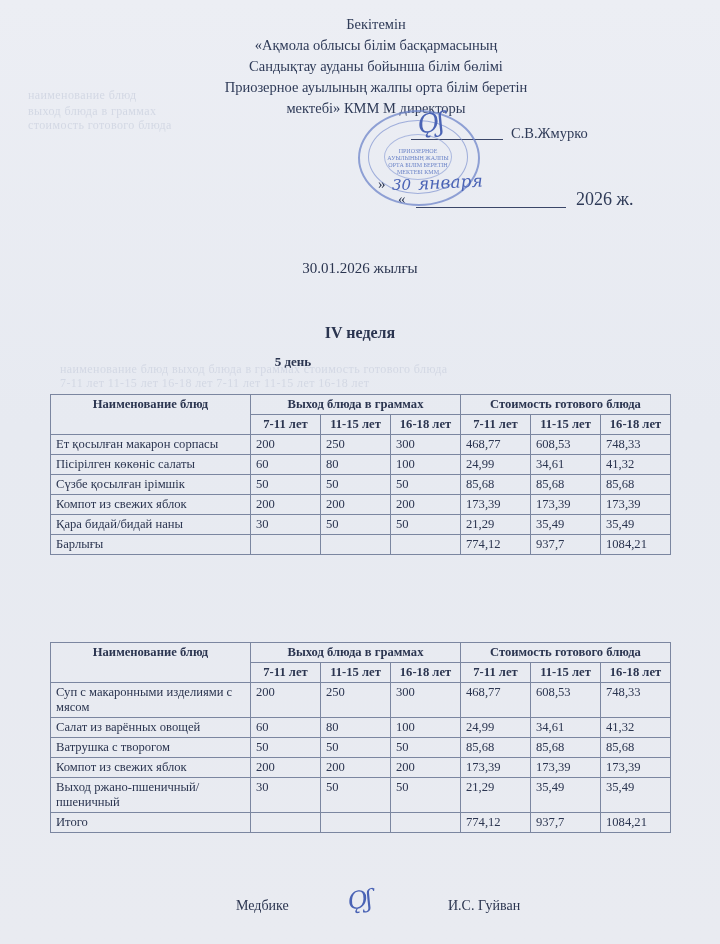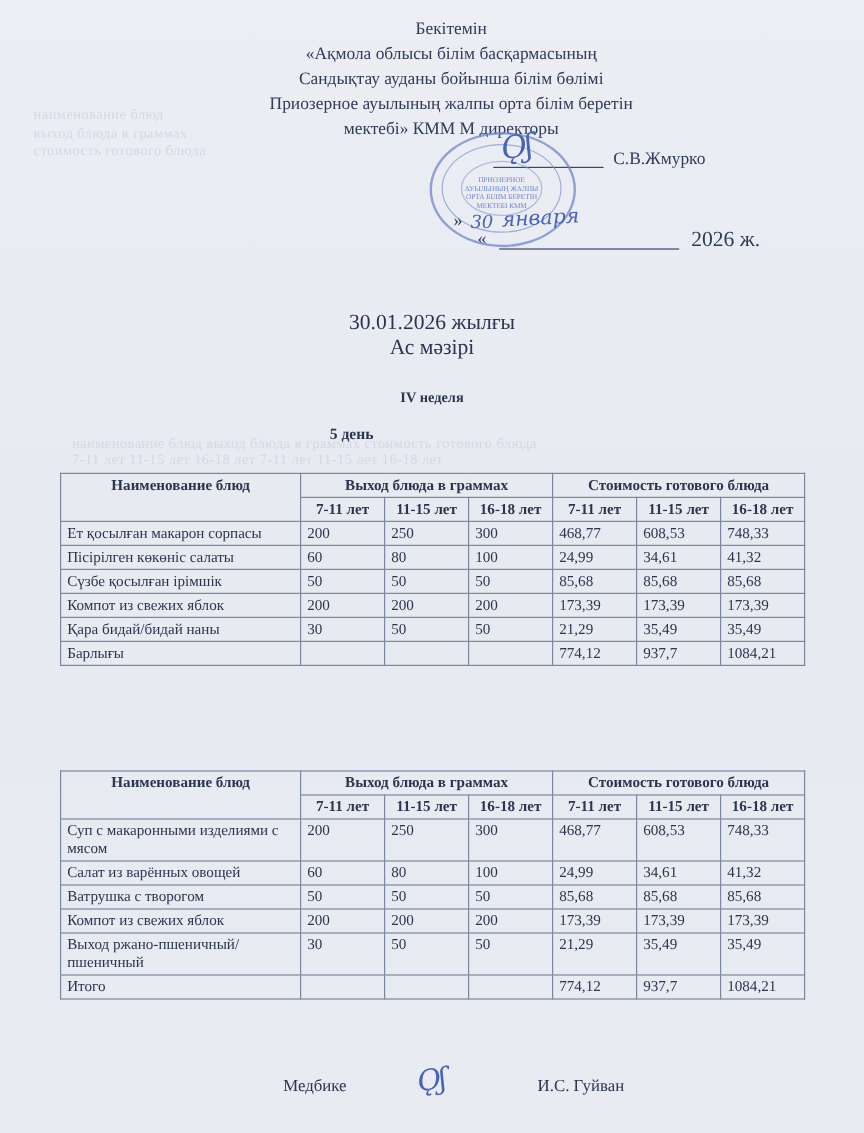--- a/index.html
+++ b/index.html
@@ -172,30 +172,30 @@
     color: #4a63b5;
     font-size: 15px;
     z-index: 5;
   }
   .center-block {
     position: absolute;
     top: 258px;
     left: 0;
     width: 720px;
     text-align: center;
-    font-size: 18px;
+    font-size: 15px;
     line-height: 21px;
   }
   .week {
     position: absolute;
     top: 324px;
     left: 0;
     width: 720px;
     text-align: center;
-    font-size: 12px;
+    font-size: 16px;
     font-weight: bold;
   }
   .day {
     position: absolute;
     top: 354px;
     left: 0;
     width: 586px;
     text-align: center;
     font-size: 13px;
     font-weight: bold;
@@ -292,21 +292,20 @@
     <div class="txt">ПРИОЗЕРНОЕ АУЫЛЫНЫҢ ЖАЛПЫ ОРТА БІЛІМ БЕРЕТІН МЕКТЕБІ КММ</div>
   </div>
 
   <div class="sig sig-top">Ǫʃ</div>
   <div class="hw-day">30</div>
   <div class="hw-date" style="left:418px;">января</div>
   <div style="position:absolute;left:378px;top:176px;font-size:15px;">»</div>
 
   <div class="center-block">
     <div>30.01.2026 жылғы</div>
-    <div>Ас мәзірі</div>
   </div>
   <div class="week">IV неделя</div>
   <div class="day">5 день</div>
 
   <table class="menu" id="table1">
     <colgroup>
       <col class="col-name">
         <col class="col-num">
         <col class="col-num">
         <col class="col-num">

